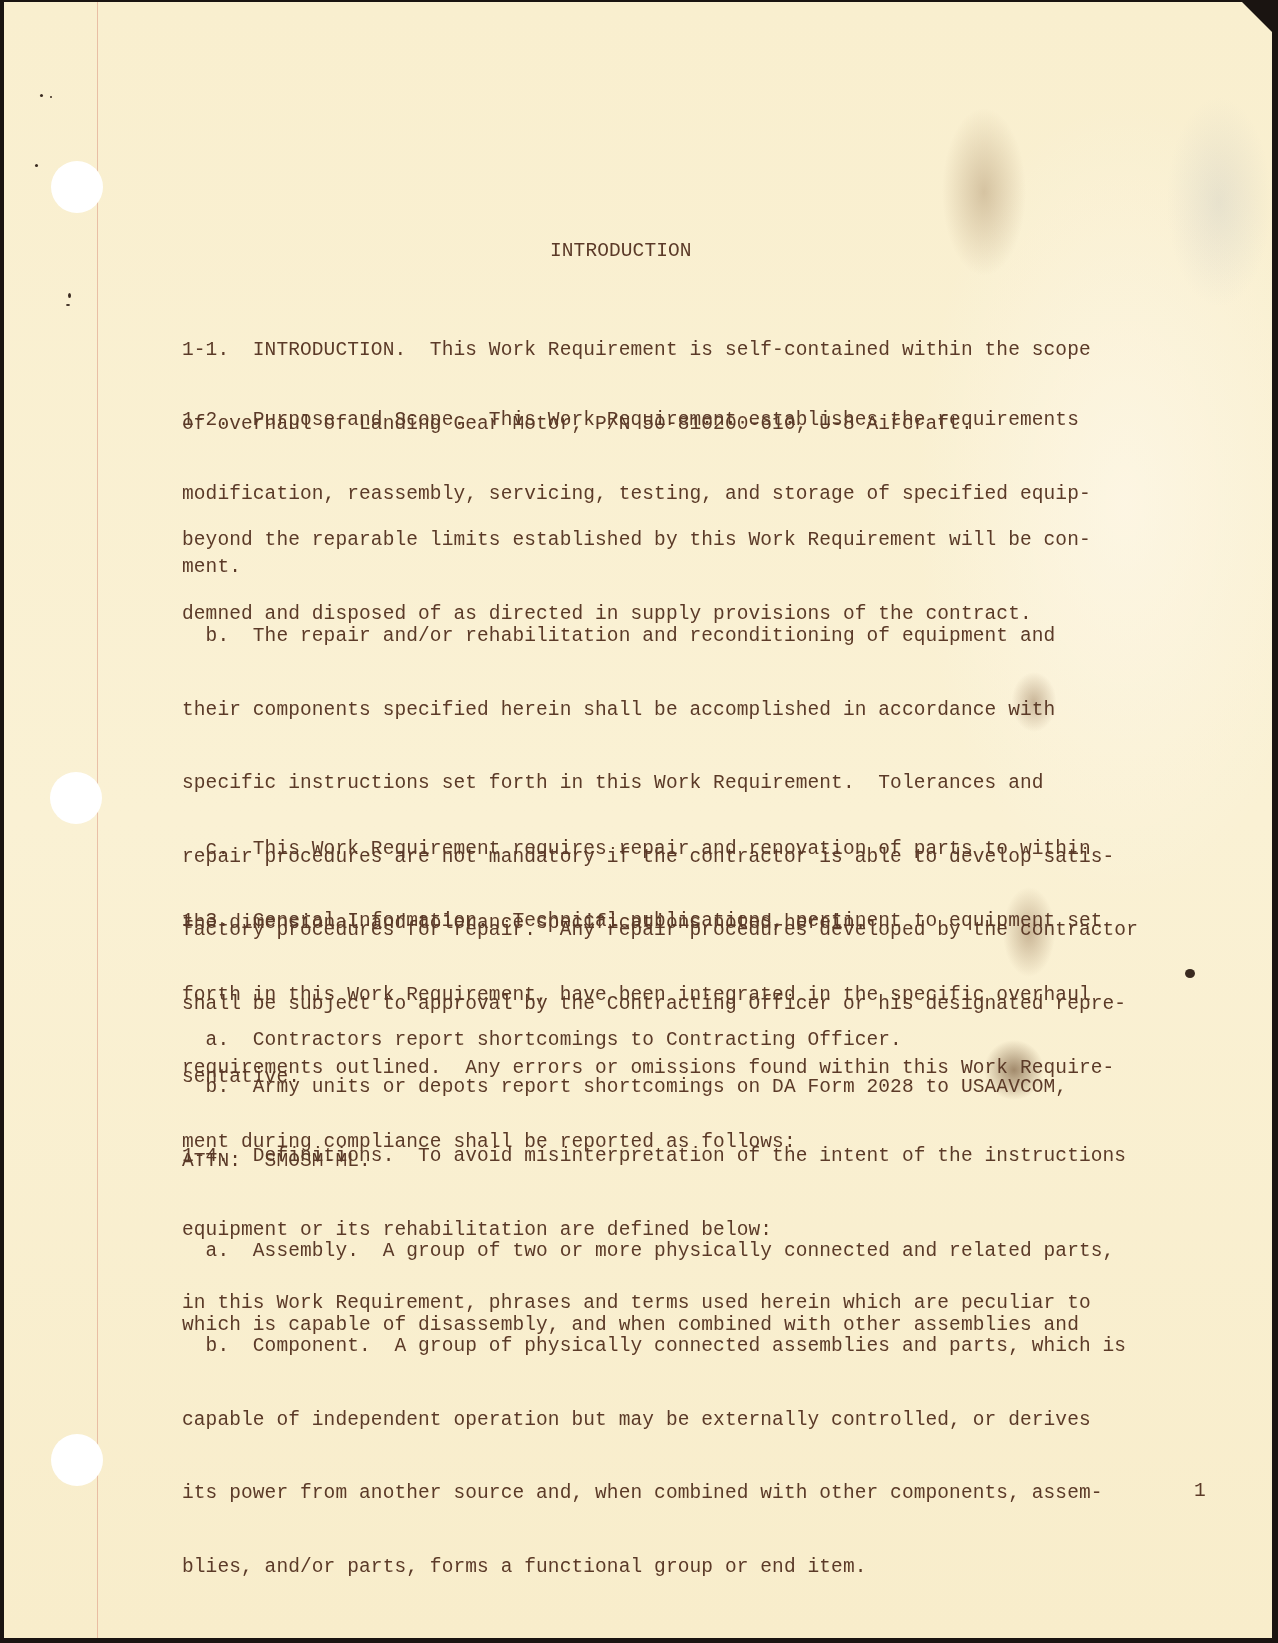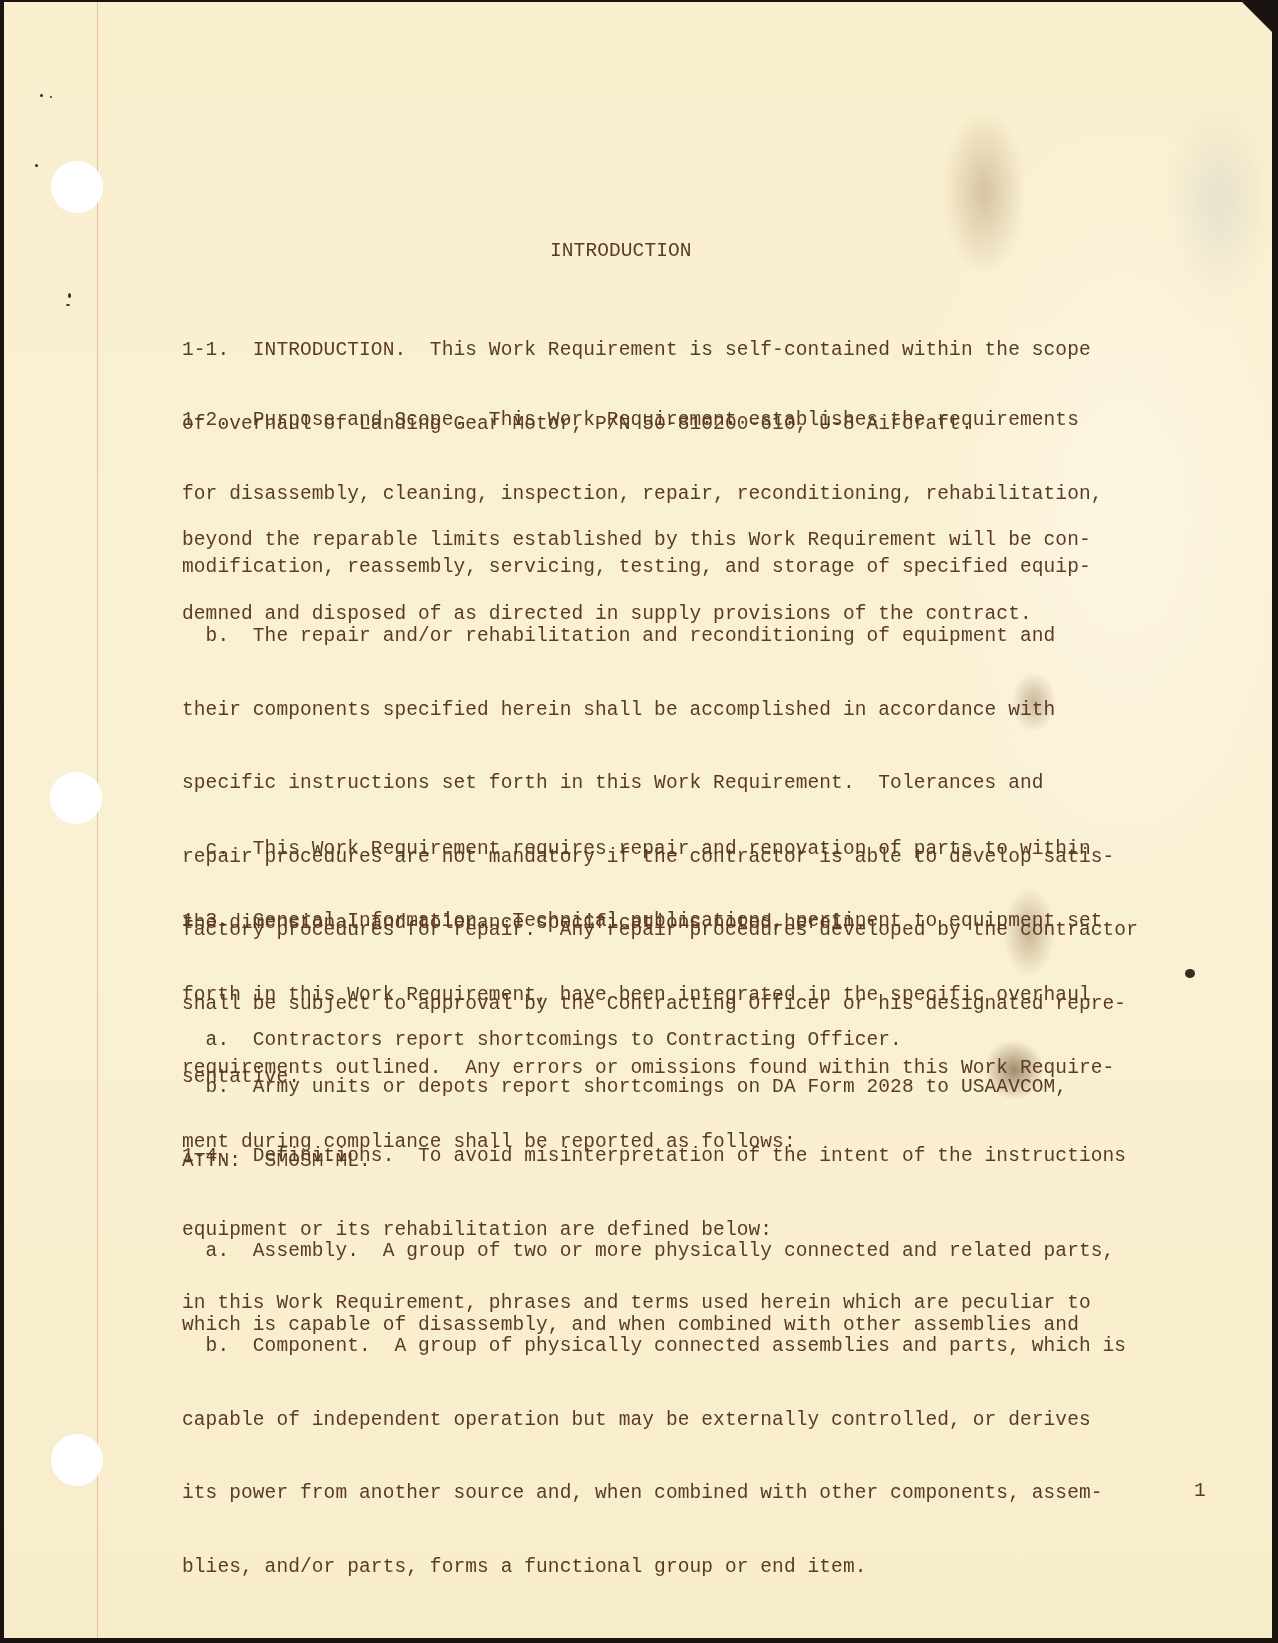--- a/index.html
+++ b/index.html
@@ -100,22 +100,22 @@
   <div class="doc">
     <div class="title">INTRODUCTION</div>
 
     <div class="para" style="top:287px;">
       <div>1-1.  INTRODUCTION.  This Work Requirement is self-contained within the scope</div>
       <div>of overhaul of Landing Gear Motor, P/N 50-810200-610, U-8 Aircraft.</div>
     </div>
 
     <div class="para" style="top:357px;">
       <div>1-2.  Purpose and Scope.  This Work Requirement establishes the requirements</div>
-      <div>for disassembly, cleaning, inspection, repair, reconditioning, rehabilitation,</div>
       <div>modification, reassembly, servicing, testing, and storage of specified equip-</div>
+      <div>ment.</div>
     </div>
 
     <div class="para" style="top:477px;">
       <div>beyond the reparable limits established by this Work Requirement will be con-</div>
       <div>demned and disposed of as directed in supply provisions of the contract.</div>
     </div>
 
     <div class="para" style="top:573px;">
       <div>  b.  The repair and/or rehabilitation and reconditioning of equipment and</div>
       <div>their components specified herein shall be accomplished in accordance with</div>

